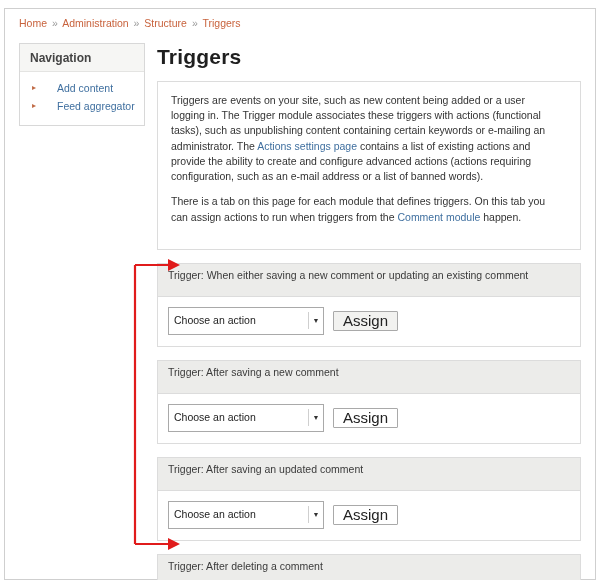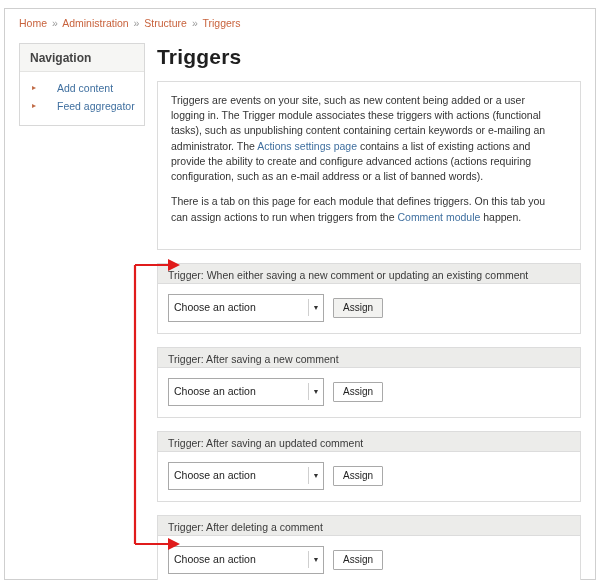--- a/index.html
+++ b/index.html
@@ -133,21 +133,21 @@
 
   
   .trigger-group { margin-top: 13px; }
   .trigger-box {
     border: 1px solid #dcdcdc;
     background: #ffffff;
   }
   .trigger-legend {
     background: #ececea;
     border-bottom: 1px solid #dcdcdc;
-    padding: 5px 10px 2px 10px;
+    padding: 5px 10px 15px 10px;
     font-size: 10.5px;
     color: #3a3a3a;
   }
   .trigger-body {
     padding: 10px 10px 11px 10px;
     display: flex;
     align-items: center;
     gap: 9px;
   }
   .select {
@@ -171,21 +171,21 @@
     display: flex;
     align-items: center;
     justify-content: center;
     font-size: 7px;
     color: #333;
   }
   .btn {
     border: 1px solid #a9a9a9;
     background: #f2f2f0;
     padding: 2px 9px 3px 9px;
-    font-size: 10px;
+    font-size: 15px;
     color: #222;
     cursor: pointer;
     border-radius: 1px;
     line-height: 13px;
   }
   .btn.plain { background: #ffffff; }
 
   
   .anno { position: absolute; left: 0; top: 0; width: 600px; height: 580px; pointer-events: none; }
 </style>

